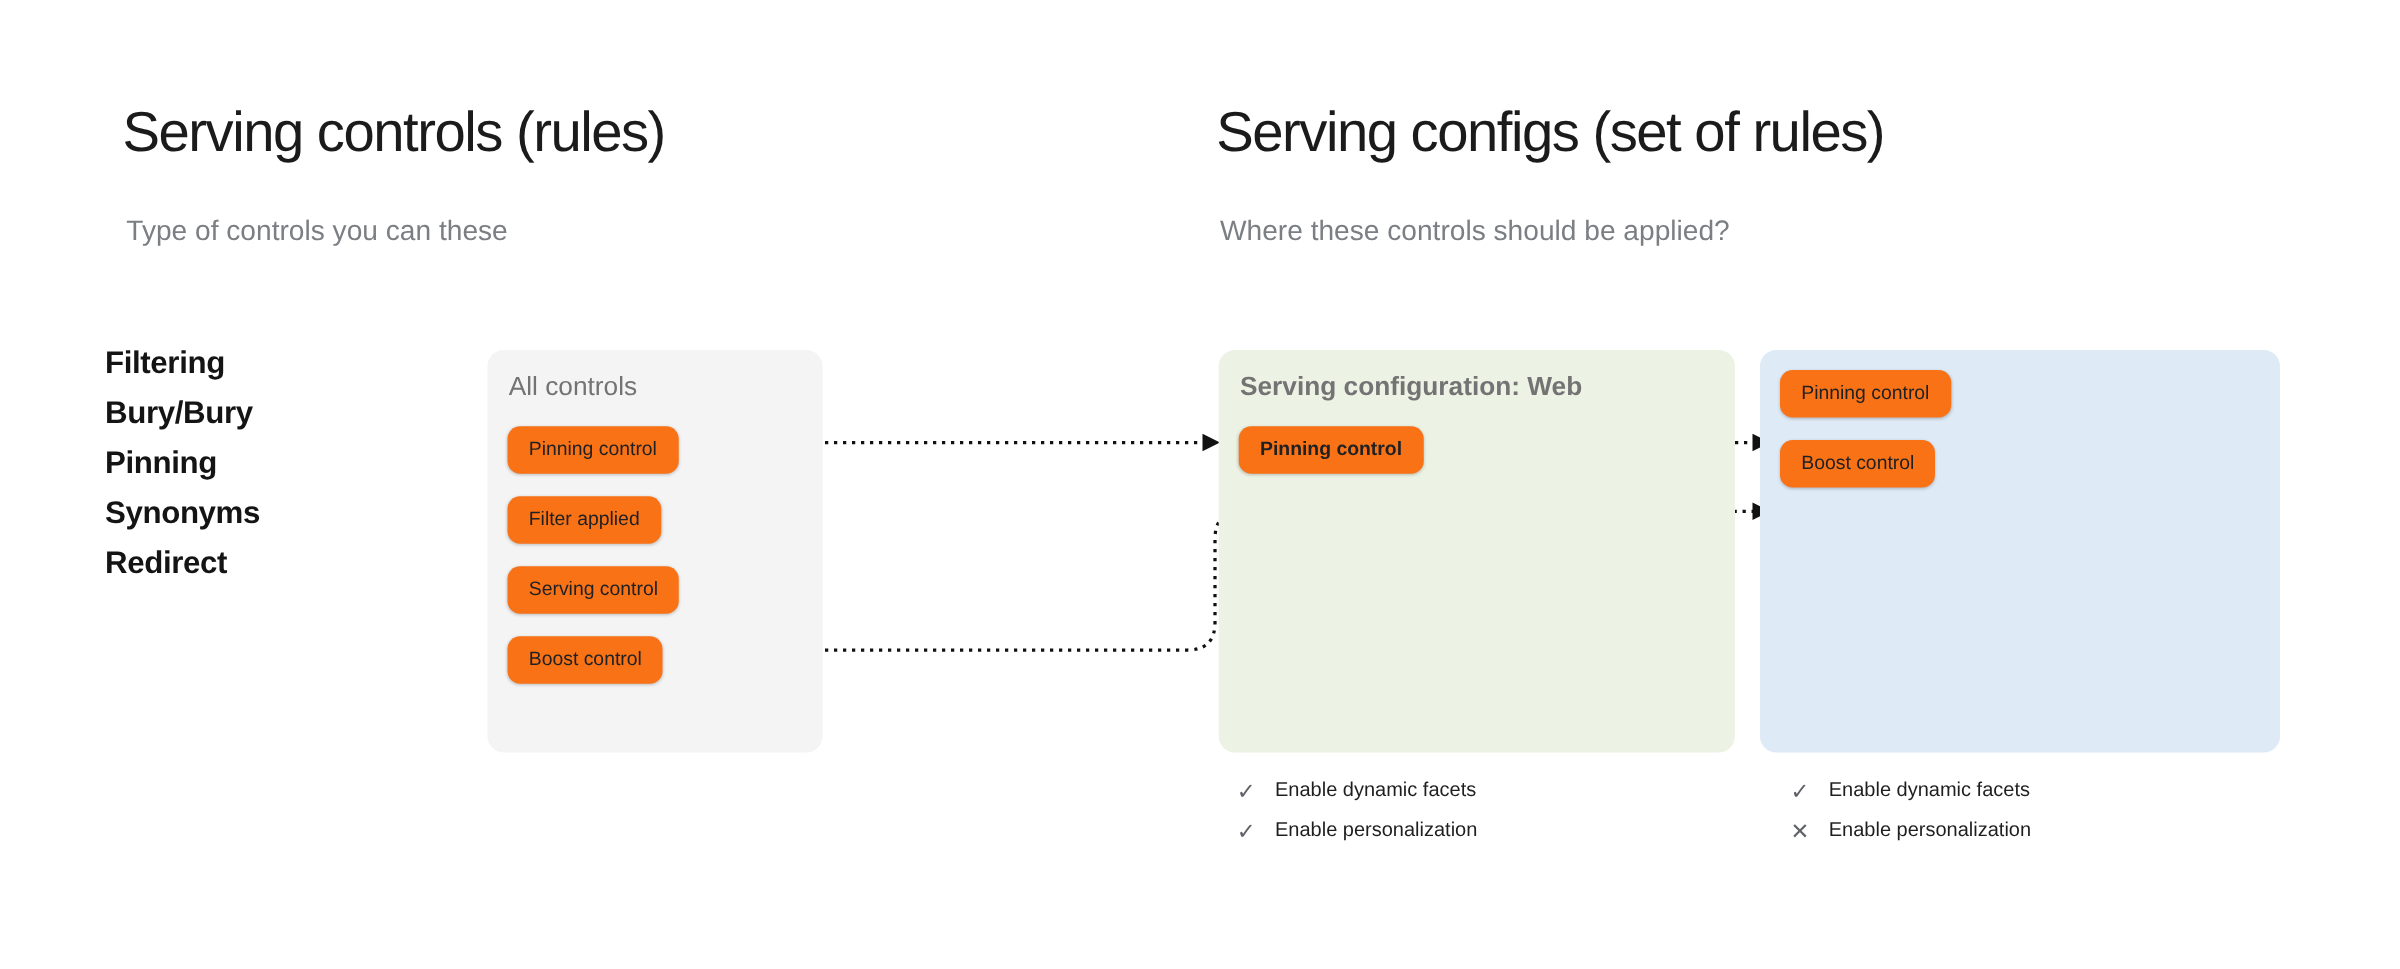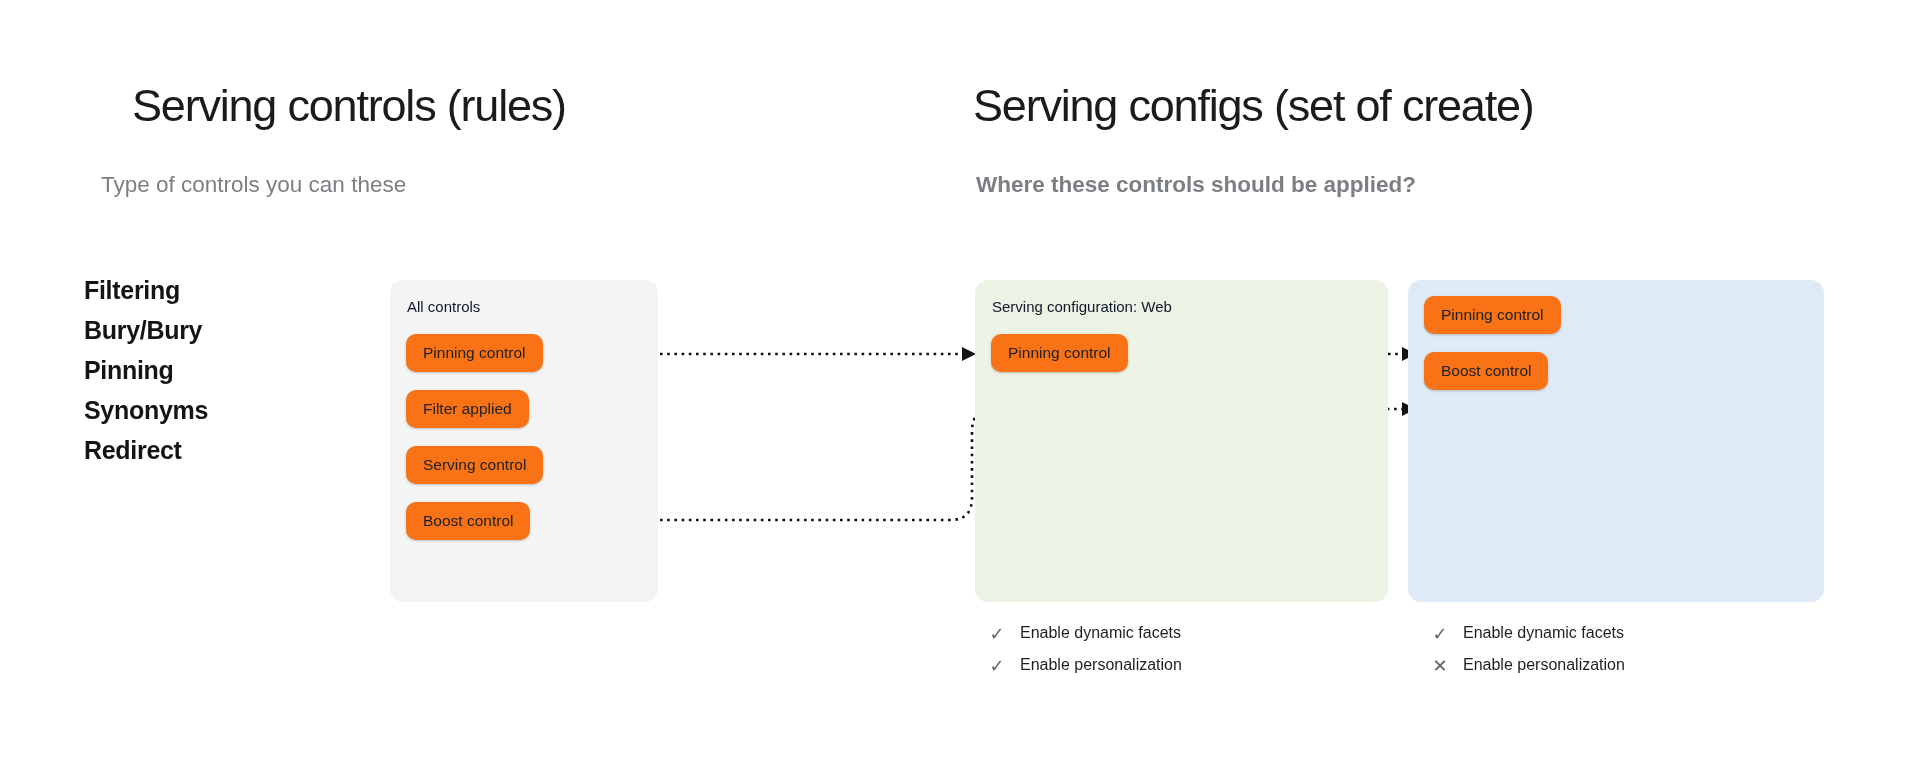--- a/index.html
+++ b/index.html
@@ -29,24 +29,24 @@
     color: #1b1b1b;
     white-space: nowrap;
   }
   .subtitle {
     position: absolute;
     font-size: 22.5px;
     font-weight: 400;
     color: #7b7f83;
     white-space: nowrap;
   }
-  .title-left { left: 98px; top: 80px; margin-left: 34px; }
+  .title-left { left: 98px; top: 80px; }
   .subtitle-left { left: 101px; top: 172px; }
   .title-right { left: 973px; top: 80px; }
-  .subtitle-right { left: 976px; top: 172px; font-weight: bold; }
+  .subtitle-right { left: 976px; top: 172px; }
 
   .type-list {
     position: absolute;
     left: 84px; top: 270px;
     list-style: none;
   }
   .type-list li {
     font-size: 25px;
     font-weight: 700;
     letter-spacing: -0.3px;
@@ -57,25 +57,25 @@
   }
 
   .card {
     position: absolute;
     top: 280px;
     height: 322px;
     border-radius: 13px;
     padding: 16px;
   }
   .card-gray  { left: 390px;  width: 268px; background: #f4f4f4; }
-  .card-green { left: 975px;  width: 413px; background: #ecf2e4; }
+  .card-green { left: 975px;  width: 413px; background: #ecf2e4; font-weight: bold; }
   .card-blue  { left: 1408px; width: 416px; background: #dfeaf7; }
   .card-label {
-    font-size: 15px;
-    color: #0f172a;
+    font-size: 21px;
+    color: #737373;
     margin: 2px 0 19px 1px;
     white-space: nowrap;
   }
   .chip {
     display: flex;
     align-items: center;
     width: fit-content;
     height: 38px;
     padding: 0 17px;
     margin-bottom: 18px;
@@ -127,21 +127,21 @@
     <path d="M 1136 354 L 1412 354" fill="none" stroke="#111111" stroke-width="2.6" stroke-dasharray="2.6 4.6" stroke-linecap="butt"></path>
     <polygon points="1402,347 1416,354 1402,361" fill="#111111"></polygon>
 
     <path d="M 552 520 L 950 520 Q 972 520 972 498 L 972 431 Q 972 409 994 409 L 1412 409" fill="none" stroke="#111111" stroke-width="2.6" stroke-dasharray="2.6 4.6" stroke-linecap="butt"></path>
     <polygon points="1402,402 1416,409 1402,416" fill="#111111"></polygon>
   </svg>
 
   <div class="big-title title-left">Serving controls (rules)</div>
   <div class="subtitle subtitle-left">Type of controls you can these</div>
 
-  <div class="big-title title-right">Serving configs (set of create)</div>
+  <div class="big-title title-right">Serving configs (set of rules)</div>
   <div class="subtitle subtitle-right">Where these controls should be applied?</div>
 
   <ul class="type-list">
     <li>Filtering</li>
     <li>Bury/Bury</li>
     <li>Pinning</li>
     <li>Synonyms</li>
     <li>Redirect</li>
   </ul>
 

